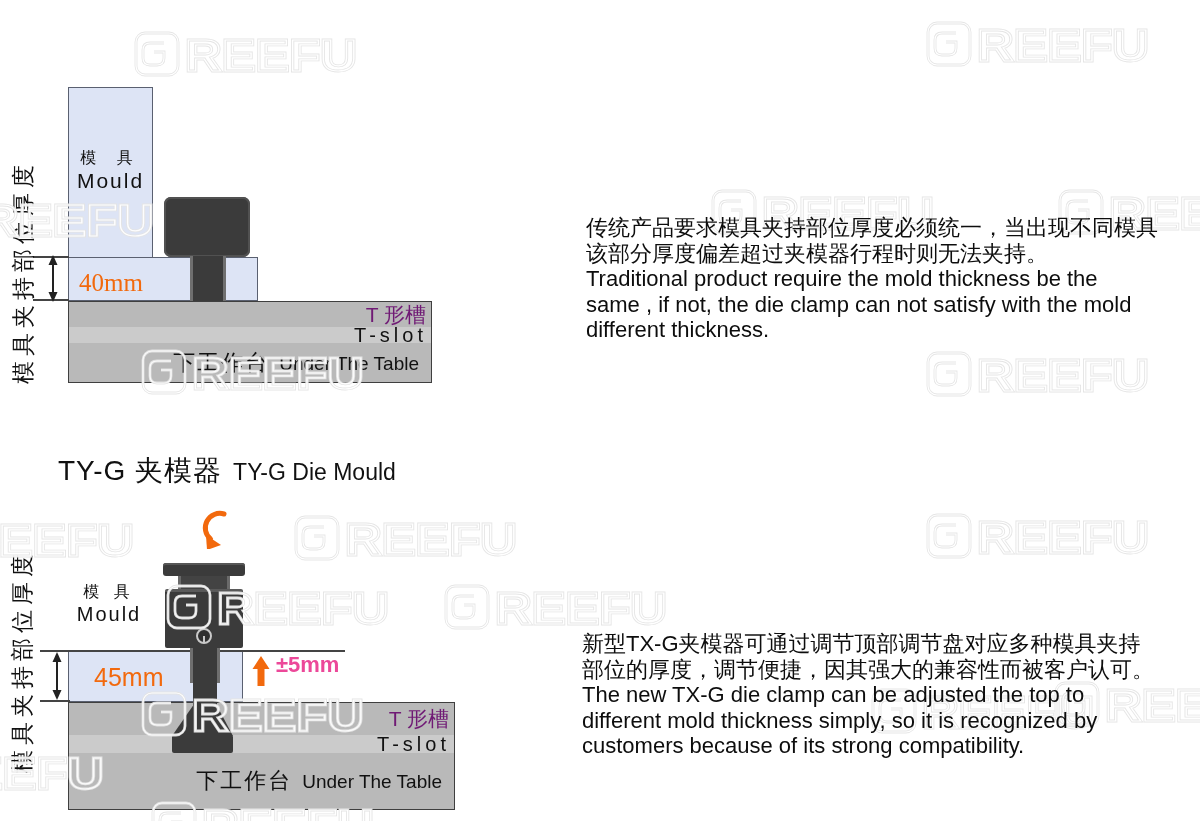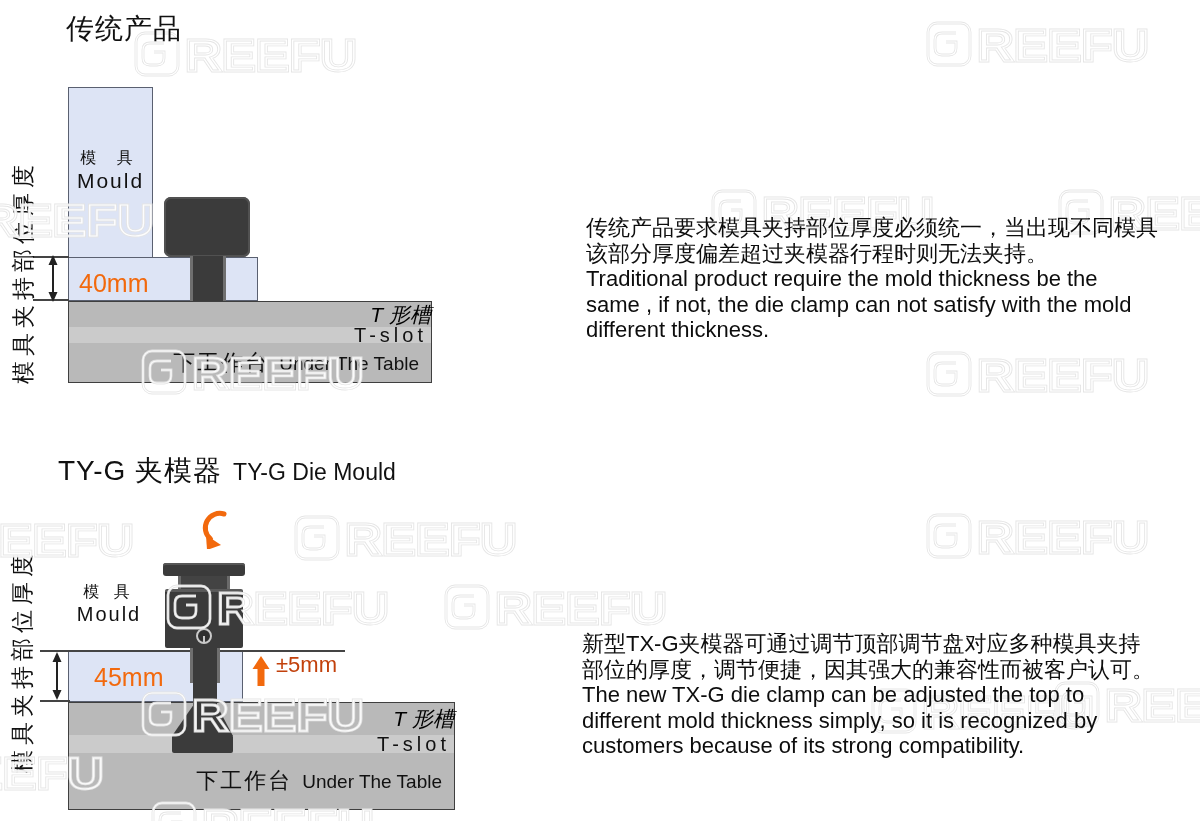--- a/index.html
+++ b/index.html
@@ -30,52 +30,51 @@
   .mould-label-zh { font-size:16px; letter-spacing:8px; color:#111; white-space:nowrap; }
   .mould-label-en { font-size:21px; letter-spacing:2px; color:#111; white-space:nowrap; }
 
   
   .dark { background:#3b3b3b; }
 
   
   .tbl-layer { position:absolute; border:1px solid #3f3f3f; display:flex; align-items:center; }
   .lay-gray { background:#b9b9b9; }
   .lay-slot { background:#cbcbcb; }
-  .tslot-zh { font-size:21px; color:#000000; margin-left:auto; white-space:nowrap;font-style:italic; }
+  .tslot-zh { font-size:21px; color:#701a75; margin-left:auto; padding-right:5px; white-space:nowrap; }
   .tslot-en { font-size:20px; letter-spacing:4px; color:#111; margin-left:auto; padding-right:4px; white-space:nowrap; }
   .table-caption { margin-left:auto; display:flex; align-items:baseline; gap:10px; padding-right:12px; white-space:nowrap; }
   .table-caption .zh { font-size:22px; letter-spacing:2px; color:#111; }
   .table-caption .en { font-size:19px; color:#111; }
 
   
   .xline { position:absolute; height:2px; background:#444; }
 
   
   .dim-label { position:absolute; font-size:25px; color:#f2690d; z-index:3; white-space:nowrap; }
-  .range-label { position:absolute; font-size:22px; color:#c2410c; z-index:3; white-space:nowrap; }
+  .range-label { position:absolute; font-size:22px; color:#ec4899; z-index:3; white-space:nowrap;font-weight:bold; }
 
   
   .desc {
     position:absolute; width:640px; font-size:22px; line-height:25.5px;
     color:#0d0d0d; white-space:pre-line; z-index:6;
   }
 
   
   #watermarks { position:absolute; inset:0; z-index:5; pointer-events:none; }
   .wm { position:absolute; opacity:.95; }
 
   svg { display:block; }
 </style>
 </head>
 <body>
 
 <div class="stage">
 
   <div class="title-row" style="left:66px; top:10px;">
-    <span class="title-zh">传统产品</span>
   </div>
 
   <div class="side-label" style="left:-117px; top:257px;">模具夹持部位厚度</div>
 
   <div class="abs blue" style="left:68px; top:87px; width:85px; height:171px;">
     <div style="padding-top:60px; text-align:center;">
       <div class="mould-label-zh">模 具</div>
       <div class="mould-label-en">Mould</div>
     </div>
   </div>
@@ -102,21 +101,21 @@
 
   <div class="xline" style="left:33px; top:256px; width:36px;"></div>
   <div class="xline" style="left:33px; top:299px; width:36px;"></div>
   <div class="abs" style="left:46px; top:255px; z-index:3;">
     <svg width="14" height="47" viewBox="0 0 14 47">
       <line x1="7" y1="6" x2="7" y2="41" stroke="#222" stroke-width="2"></line>
       <polygon points="7,0 2.5,10 11.5,10" fill="#222"></polygon>
       <polygon points="7,47 2.5,37 11.5,37" fill="#222"></polygon>
     </svg>
   </div>
-  <div class="dim-label" style="left:79px; top:269px;">40mm</div>
+  <div class="dim-label" style="left:79px; top:269px;font-family:Liberation Serif, serif;">40mm</div>
 
   <div class="desc" style="left:586px; top:215px;">传统产品要求模具夹持部位厚度必须统一，当出现不同模具
 该部分厚度偏差超过夹模器行程时则无法夹持。
 Traditional product require the mold thickness be the
 same , if not, the die clamp can not satisfy with the mold
 different thickness.</div>
 
   <div class="title-row" style="left:58px; top:452px;">
     <span class="title-zh">TY-G 夹模器</span>
     <span class="title-en">TY-G Die Mould</span>

